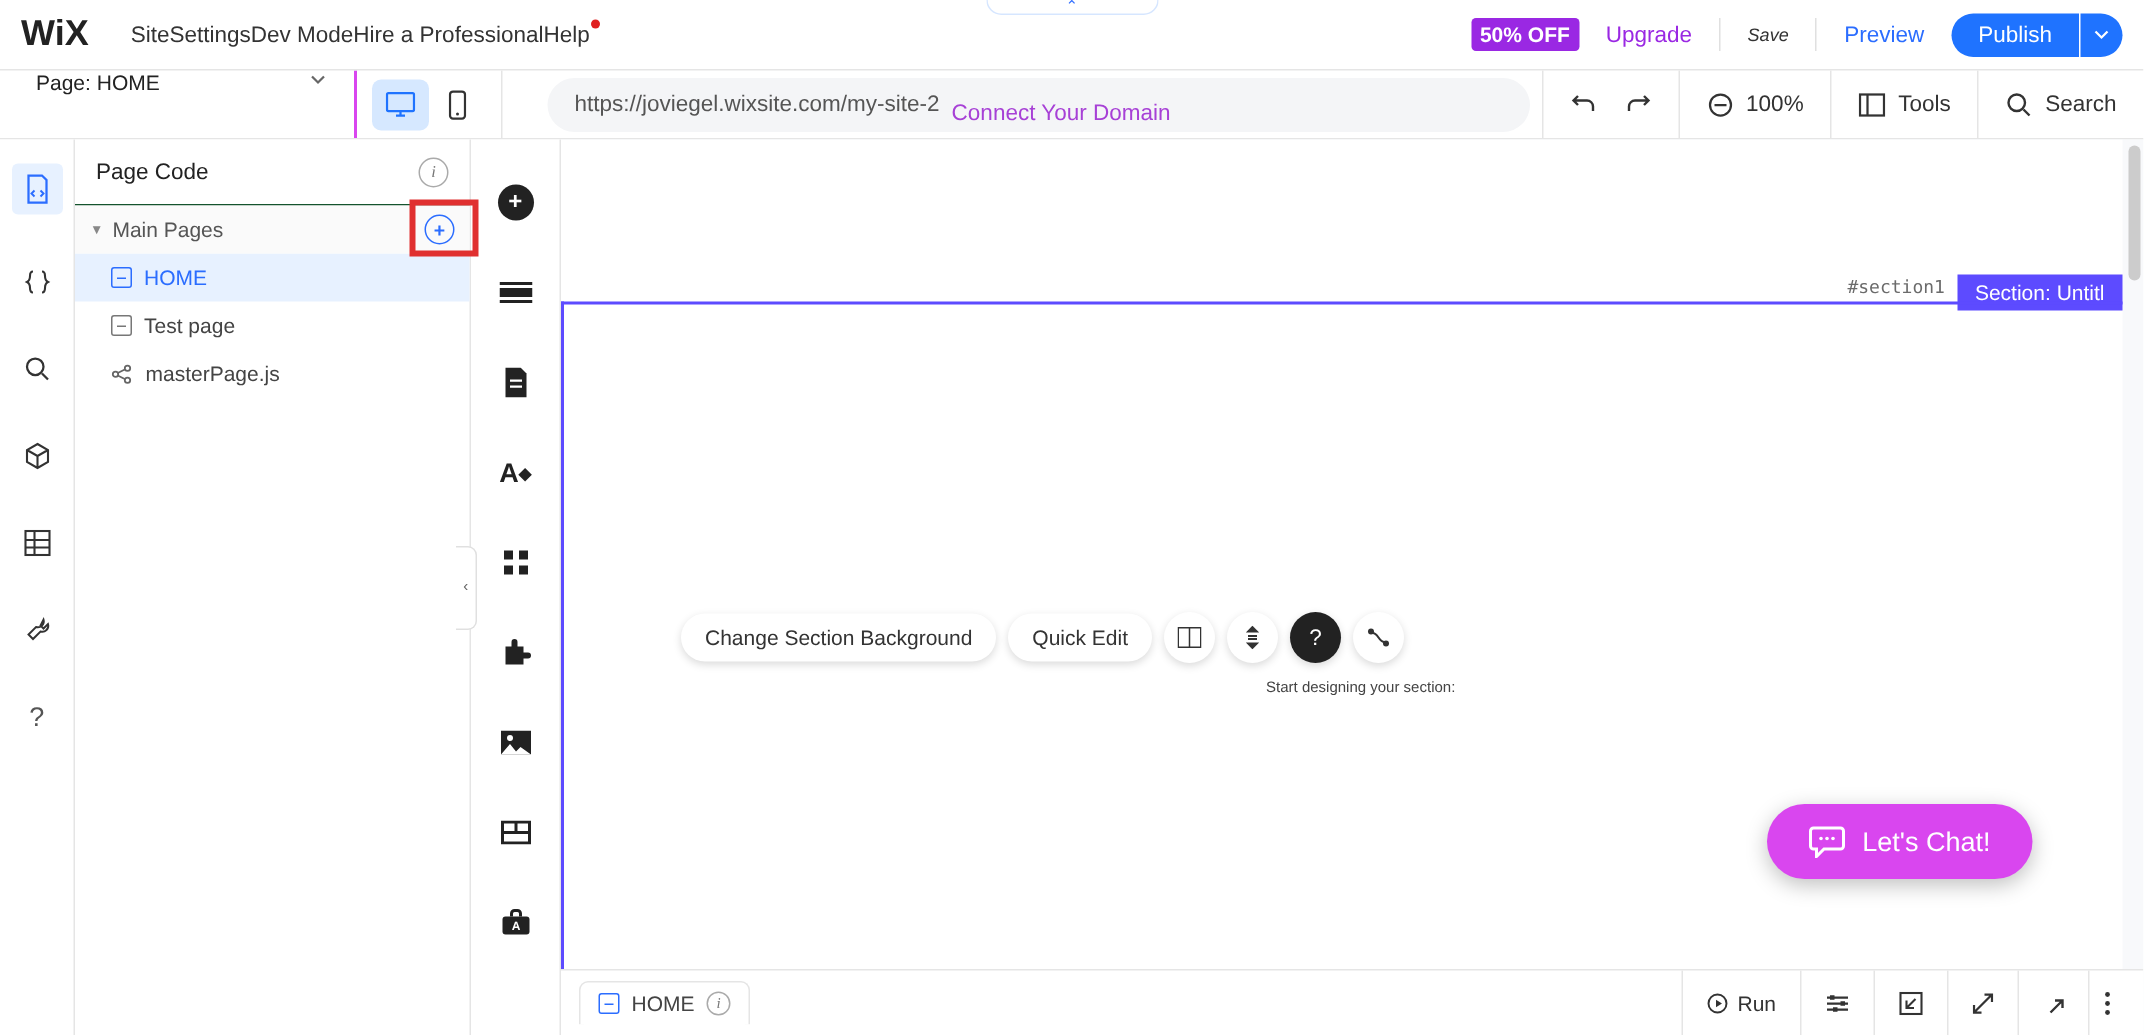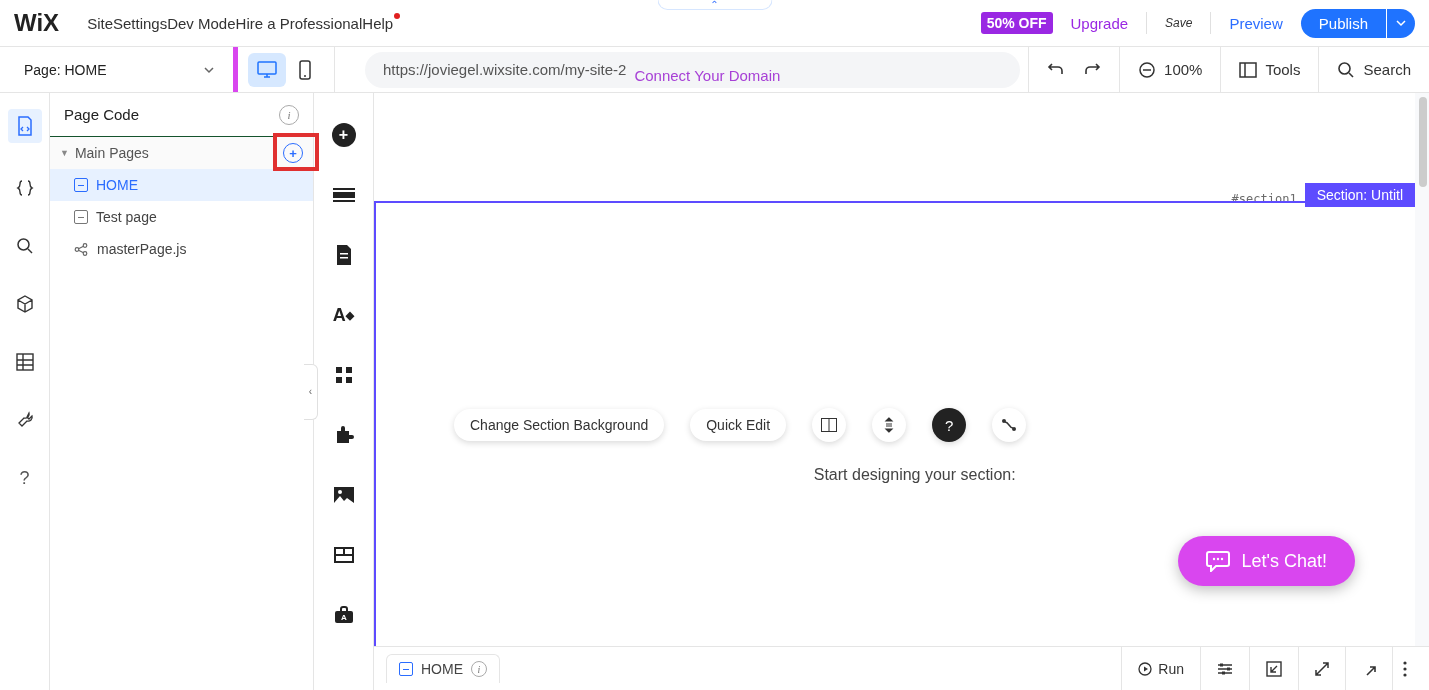--- a/index.html
+++ b/index.html
@@ -17,21 +17,21 @@
   .upgrade { color: #9a28e3; font-size: 15px; }
   .divider-v { width: 1px; height: 22px; background: #e0e0e0; }
   .save { color: #333; cursor:pointer;font-size:12px;font-style:italic;}
   .preview { color: #2b6dff; cursor:pointer;font-size:15px;}
   .publish-group { display:flex; }
   .publish-btn { background: #1f73ff; color:#fff; padding: 6px 18px; border-radius: 20px 0 0 20px; font-size:15px; cursor:pointer;}
   .publish-drop { background: #1f73ff; color:#fff; width:28px; display:flex;align-items:center;justify-content:center; border-radius: 0 20px 20px 0; margin-left:1px; cursor:pointer;}
   
   
   .toolbar { height: 46px; display:flex; align-items:center; border-bottom:1px solid #e5e5e5; }
-  .page-combo { width: 238px; height:100%; display:flex; align-items:center; padding:0 18px 0 24px; border-right:5px solid #d946ef; justify-content:space-between; cursor:pointer;}
+  .page-combo { width: 238px; height:100%; display:flex; align-items:flex-start; padding:0 18px 0 24px; border-right:2px solid #d946ef; justify-content:space-between; cursor:pointer;}
   .viewport-toggle { display:flex; align-items:center; gap:0; padding:0 10px; height:100%; border-right:1px solid #e5e5e5;}
   .vp-btn { width:38px;height:34px;display:flex;align-items:center;justify-content:center;border-radius:6px;cursor:pointer;}
   .vp-btn.active { background:#d6e8ff; color:#1f73ff;}
   .url-box { flex:1; max-width:655px; margin-left:30px; background:#f4f5f7; border-radius:22px; height:36px; display:flex;align-items:center; padding:0 18px; font-size:15px; color:#555;}
   .url-link { color:#a740d6; margin-left:8px; cursor:pointer;margin-top:12px;}
   .tool-group { margin-left:auto; display:flex; height:100%;}
   .tg-cell { display:flex;align-items:center; gap:8px; padding:0 18px; border-left:1px solid #e5e5e5; height:100%; cursor:pointer; color:#333;font-size:15px;}
   
   
   .body { display:flex; height: calc(690px - 47px - 46px); position:relative;}
@@ -57,31 +57,31 @@
   
   .add-rail { width:60px; background:#fff; border-right:1px solid #e5e5e5; display:flex;flex-direction:column;align-items:center;padding-top:30px;gap:36px;}
   .ar-btn { width:24px;height:24px;display:flex;align-items:center;justify-content:center;color:#222;cursor:pointer;}
   .ar-plus { width:24px;height:24px;background:#222;color:#fff;border-radius:50%;font-size:16px;font-weight:bold;}
   
   .canvas-wrap { flex:1; background:#f8f9fb; position:relative; overflow:hidden;}
   .canvas-scroll { position:absolute; right:0; top:0; width:12px; height:100%; }
   .canvas-scroll::after{content:"";position:absolute;right:2px;top:4px;width:8px;height:90px;background:#ccc;border-radius:4px;}
   
   .canvas-page { position:absolute; left:0; top:0; right:14px; bottom:44px; background:#fff;}
-  .section-label-row{position:absolute;top:90px;right:0;display:flex;align-items:flex-end;}
+  .section-label-row{position:absolute;top:90px;right:0;display:flex;align-items:flex-start;}
   .section-tag{background:#fff;color:#6b6b6b;font-family:monospace;font-size:12px;padding:1px 8px;}
   .section-title{background:#5d4bff;color:#fff;padding:4px 12px;font-size:14px;}
   .section-box{position:absolute;left:0;right:0;top:108px;bottom:0;border:2px solid #5d4bff;border-right:none;border-bottom:none;}
   
-  .float-toolbar{position:absolute;left:80px;top:315px;display:flex;gap:26px;align-items:center;}
+  .float-toolbar{position:absolute;left:80px;top:315px;display:flex;gap:8px;align-items:center;}
   .pill-btn{background:#fff;border-radius:20px;padding:8px 16px;box-shadow:0 2px 6px rgba(0,0,0,0.15);font-size:14px;cursor:pointer;color:#333;}
   .circ-btn{width:34px;height:34px;border-radius:50%;background:#fff;box-shadow:0 2px 6px rgba(0,0,0,0.15);display:flex;align-items:center;justify-content:center;cursor:pointer;color:#333;font-size:15px;}
   .circ-btn.dark{background:#222;color:#fff;}
   
-  .helper-text{position:absolute;left:50%;top:358px;transform:translateX(-40%);text-align:left;font-size:16px;color:#444;line-height:1.6;margin-top:11px;}
+  .helper-text{position:absolute;left:50%;top:358px;transform:translateX(-40%);text-align:left;font-size:10px;color:#444;line-height:1.6;}
   .helper-text a{color:#2b6dff;cursor:pointer;text-decoration:none;}
   
   .chat-bubble{position:absolute;right:60px;bottom:60px;background:#d946ef;color:#fff;border-radius:30px;padding:14px 28px;display:flex;align-items:center;gap:12px;font-size:18px;cursor:pointer;box-shadow:0 4px 14px rgba(0,0,0,0.25);}
   
   .bottom-bar{position:absolute;bottom:0;left:0;right:0;height:44px;border-top:1px solid #e5e5e5;background:#fff;display:flex;align-items:center;padding:0 12px;}
   .tab-chip{display:flex;align-items:center;gap:8px;padding:6px 12px;border:1px solid #e5e5e5;border-bottom:none;border-radius:6px 6px 0 0;font-size:14px;color:#444;cursor:pointer;}
   .tab-pico{width:14px;height:14px;border:1.5px solid #2b6dff;border-radius:2px;display:flex;align-items:center;justify-content:center;}
   .tab-pico::after{content:"";width:6px;height:1px;background:#2b6dff;}
   .bb-right{margin-left:auto;display:flex;align-items:center;}
   .bb-btn{padding:0 16px;height:44px;display:flex;align-items:center;gap:6px;border-left:1px solid #e5e5e5;cursor:pointer;color:#333;font-size:14px;}

